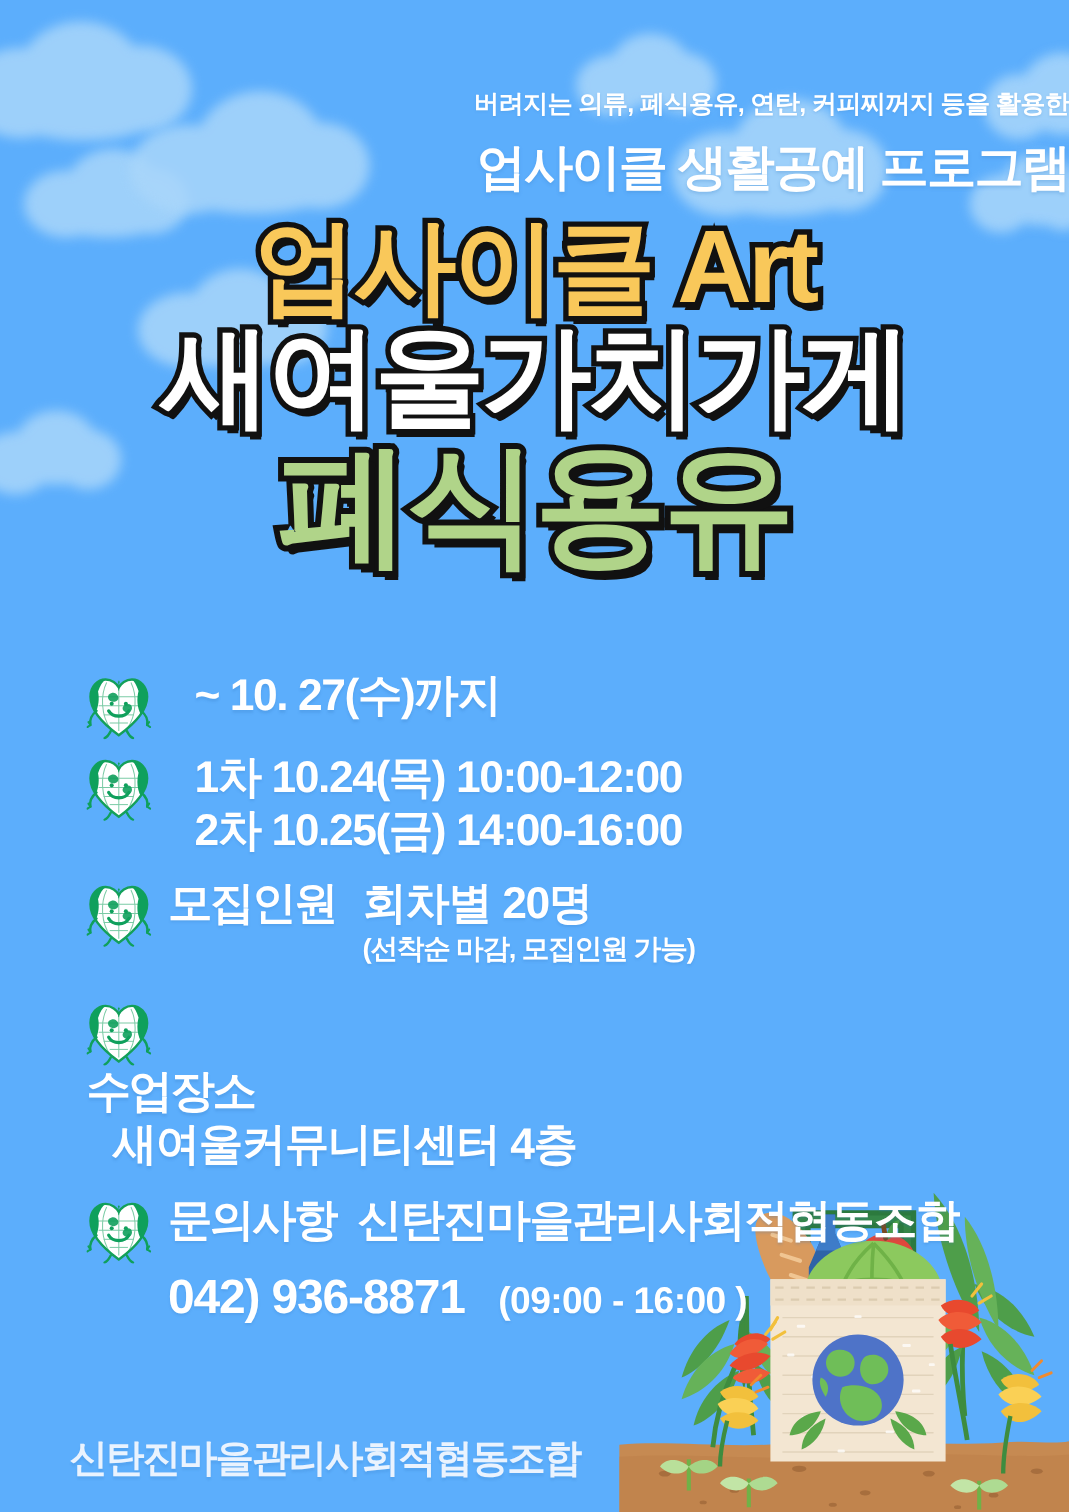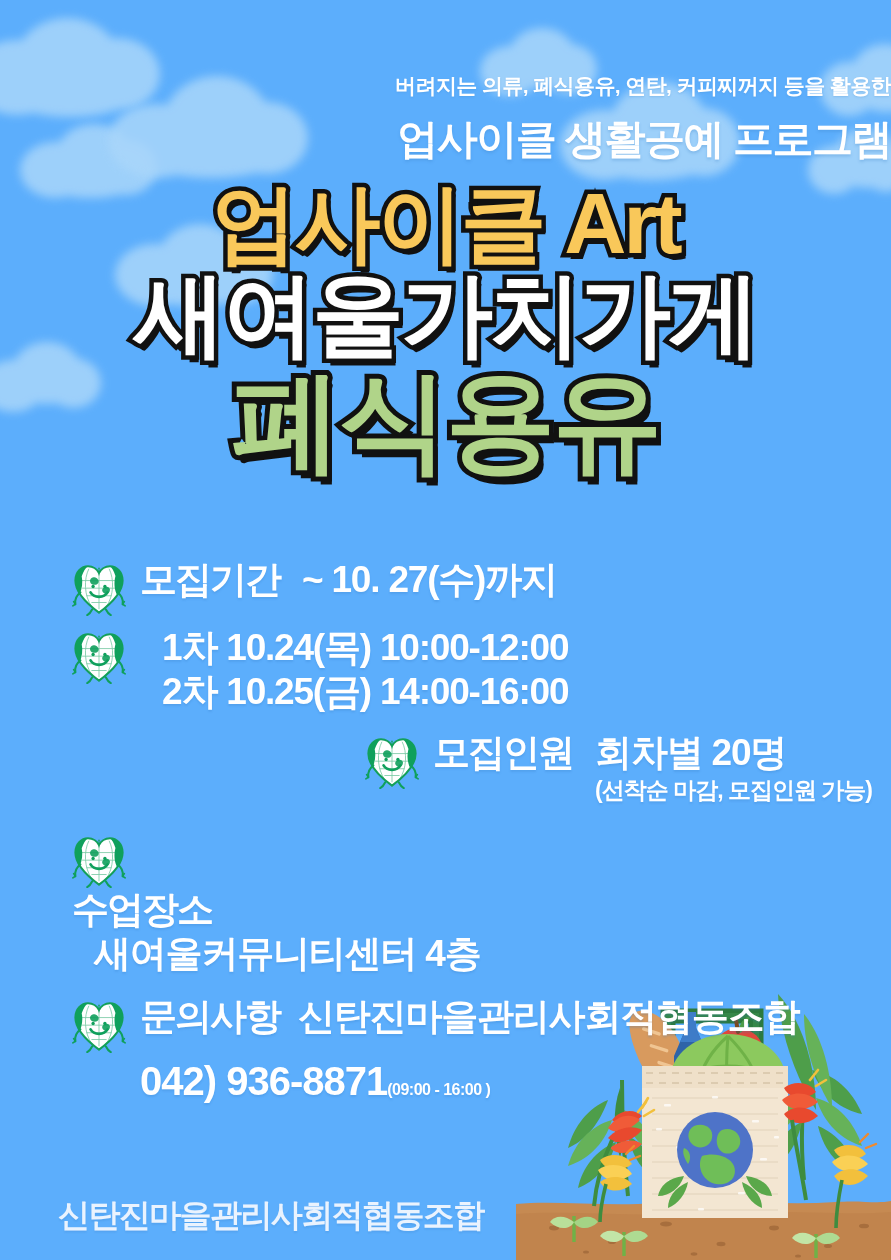--- a/index.html
+++ b/index.html
@@ -78,21 +78,21 @@
   .rvalue .ln2 { display:block;text-align:right; }
   .note {
     display:block; font-size:23px; font-weight:700; letter-spacing:-1px;
     margin-top:2px;
   }
   .phone-line {
     margin-top:6px; margin-left:68px;
     color:#FFFFFF; font-size:40px; font-weight:800; letter-spacing:-1px;
     text-shadow:0 2px 2px rgba(50,120,190,.22);
   }
-  .phone-line .hours { font-size:16px; font-weight:700; letter-spacing:-.5px; margin-left:0; }
+  .phone-line .hours { font-size:31px; font-weight:700; letter-spacing:-.5px; margin-left:28px; }
 
   
   .ground { position:absolute; left:516px; bottom:0; width:375px; height:62px; z-index:2; }
 
   
   .illus { position:absolute; right:0; bottom:0; width:375px; height:290px; z-index:3; }
   .illus svg { width:100%; height:100%; display:block; }
 
   
   .footer {
@@ -196,21 +196,20 @@
             <path d="M22 36 C26 43 38 43 42 36" stroke="#0FA05C" stroke-width="3.2" fill="none" stroke-linecap="round"></path>
             <path d="M10 36 C5 40 3 45 4 50" stroke="#0FA05C" stroke-width="2.4" fill="none" stroke-linecap="round"></path>
             <path d="M54 36 C59 40 61 45 60 50" stroke="#0FA05C" stroke-width="2.4" fill="none" stroke-linecap="round"></path>
             <path d="M4 50 L1 52 M4 50 L2 47" stroke="#0FA05C" stroke-width="2" stroke-linecap="round"></path>
             <path d="M60 50 L63 52 M60 50 L62 47" stroke="#0FA05C" stroke-width="2" stroke-linecap="round"></path>
             <path d="M24 56 C22 60 20 62 18 63" stroke="#0FA05C" stroke-width="2.4" fill="none" stroke-linecap="round"></path>
             <path d="M40 56 C42 60 44 62 46 63" stroke="#0FA05C" stroke-width="2.4" fill="none" stroke-linecap="round"></path>
           </g>
         </svg>
       </span>
-      <span class="rlabel">모집기간</span>
       <span class="rvalue">~ 10. 27(수)까지</span>
     </div>
 
     <div class="row">
       <span class="ico">
         <svg viewBox="0 0 64 64">
           <path d="M32 60 C10 44 4 32 4 22 C4 12 11 5 19 5 C25 5 30 9 32 13 C34 9 39 5 45 5 C53 5 60 12 60 22 C60 32 54 44 32 60Z" fill="#ffffff" stroke="#14A05A" stroke-width="2.4"></path>
           <path d="M19 5 C11 5 4 12 4 22 C4 27 5.5 32.5 9 38.5 C12 32 13 24 11.5 17 C13.5 11 16 7 19 5Z" fill="#0FA05C"></path>
           <path d="M45 5 C53 5 60 12 60 22 C60 27.5 58.2 33.5 54 40 C50 33 49.5 24 51.5 16.5 C49.5 10.5 47.5 6.8 45 5Z" fill="#0FA05C"></path>
           <path d="M22 20 C26 17 29 18 31 21 C33 24 30 27 27 27 C23 27 20 24 22 20Z" fill="#0FA05C" opacity=".9"></path>
@@ -235,21 +234,21 @@
           <path d="M24 56 C22 60 20 62 18 63" stroke="#0FA05C" stroke-width="2.4" fill="none" stroke-linecap="round"></path>
           <path d="M40 56 C42 60 44 62 46 63" stroke="#0FA05C" stroke-width="2.4" fill="none" stroke-linecap="round"></path>
         </svg>
       </span>
       <span class="rvalue">
         <span>1차 10.24(목) 10:00-12:00</span>
         <span class="ln2">2차 10.25(금) 14:00-16:00</span>
       </span>
     </div>
 
-    <div class="row" style="margin-top:18px;justify-content:flex-end;">
+    <div class="row" style="margin-top:18px;">
       <span class="ico">
         <svg viewBox="0 0 64 64">
           <path d="M32 60 C10 44 4 32 4 22 C4 12 11 5 19 5 C25 5 30 9 32 13 C34 9 39 5 45 5 C53 5 60 12 60 22 C60 32 54 44 32 60Z" fill="#ffffff" stroke="#14A05A" stroke-width="2.4"></path>
           <path d="M19 5 C11 5 4 12 4 22 C4 27 5.5 32.5 9 38.5 C12 32 13 24 11.5 17 C13.5 11 16 7 19 5Z" fill="#0FA05C"></path>
           <path d="M45 5 C53 5 60 12 60 22 C60 27.5 58.2 33.5 54 40 C50 33 49.5 24 51.5 16.5 C49.5 10.5 47.5 6.8 45 5Z" fill="#0FA05C"></path>
           <path d="M22 20 C26 17 29 18 31 21 C33 24 30 27 27 27 C23 27 20 24 22 20Z" fill="#0FA05C" opacity=".9"></path>
           <path d="M38 30 C42 28 45 30 45 33 C45 37 41 39 38 37 C35 35 35 32 38 30Z" fill="#0FA05C" opacity=".9"></path>
           <path d="M31 7 C32.5 10 32.5 13 31.6 15.5 C31.3 16.5 32.7 16.5 32.4 15.5 C31.6 13 31.6 10 33 7Z" fill="#0FA05C"></path>
           <g stroke="#0FA05C" stroke-width="1" opacity=".55" fill="none">
             <path d="M10 22 H54"></path>

